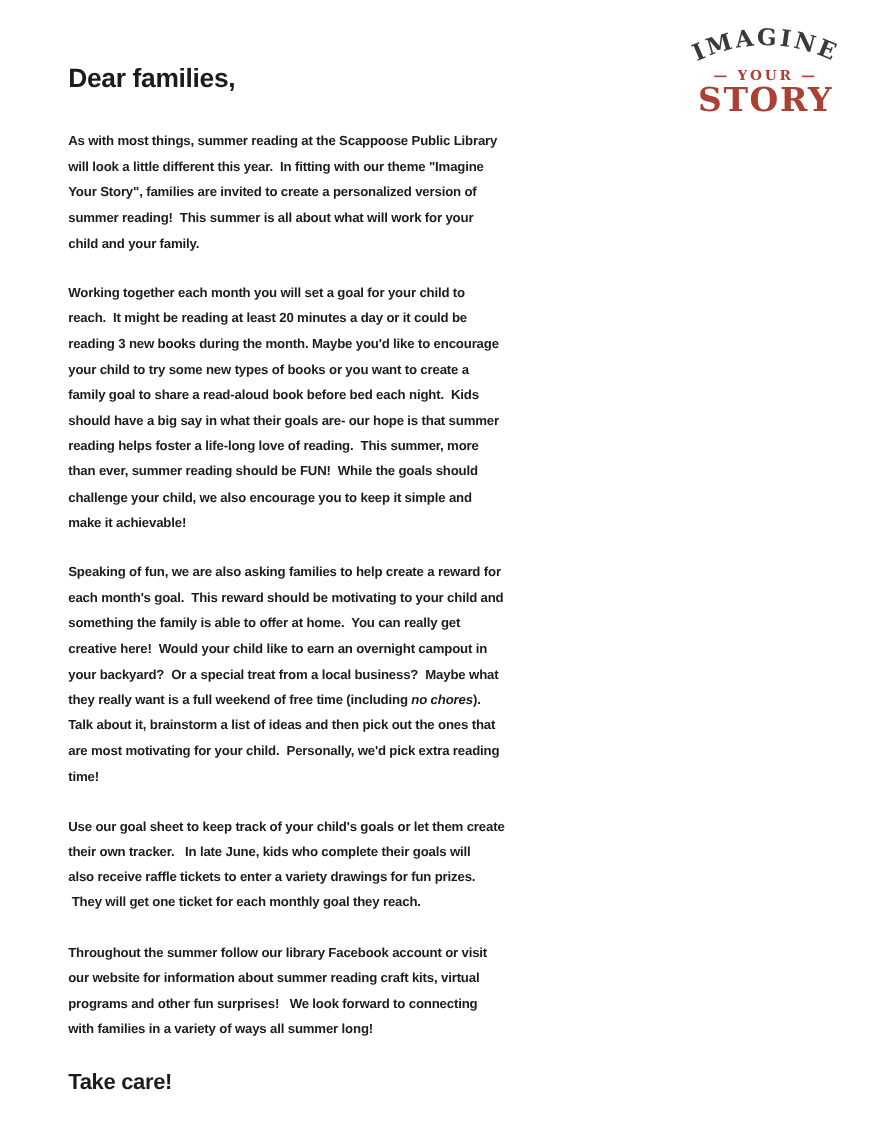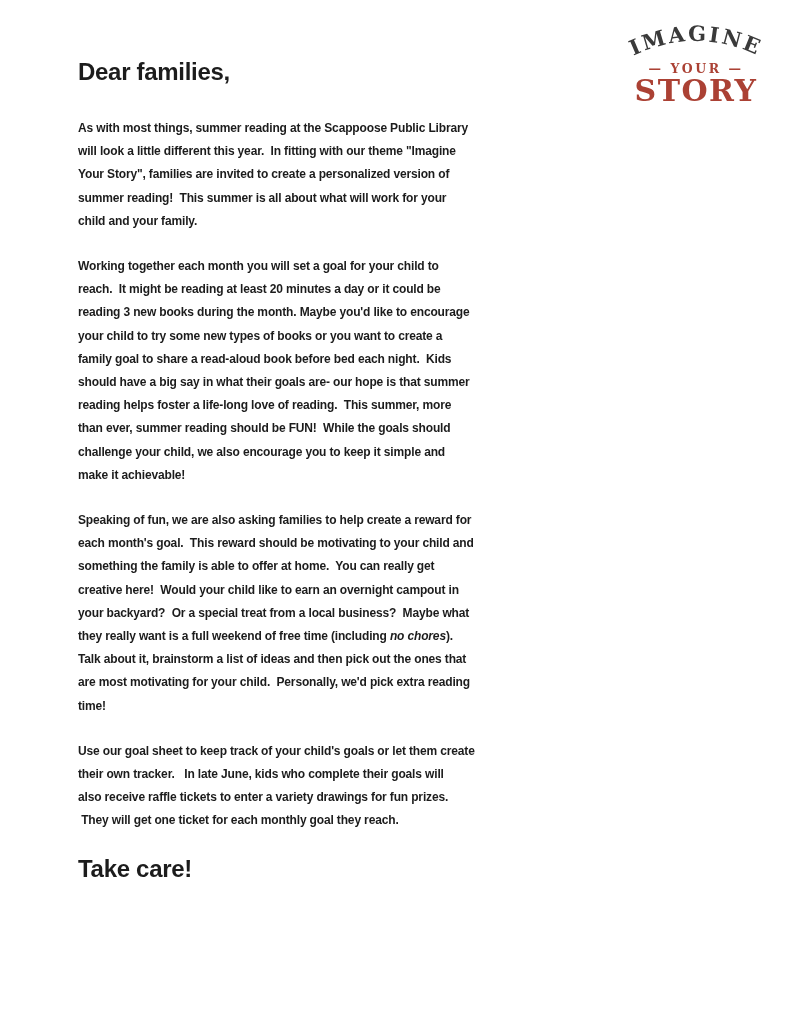--- a/index.html
+++ b/index.html
@@ -24,21 +24,21 @@
   .logo {
     position: absolute;
     top: 20px;
     right: 28px;
     width: 152px;
     height: 86px;
   }
   .content {
     position: absolute;
     top: 58px;
-    left: 78px;
+    left: 62px;
     width: 706px;
   }
   .salutation {
     font-size: 24px;
     font-weight: 700;
     line-height: 28px;
     letter-spacing: -0.3px;
     margin: 0 0 31px 0;
   }
   .body-par {
@@ -49,21 +49,21 @@
     white-space: pre-wrap;
     margin: 0 0 22px 0;
     width: 706px;
   }
   .body-par em {
     font-style: italic;
     font-weight: 700;
     text-align: right;
   }
   .closing {
-    font-size: 24px;
+    font-size: 20px;
     font-weight: 700;
     line-height: 28px;
     letter-spacing: -0.3px;
     margin: 4px 0 0 0;
   }
   .logo text, .logo textPath {
     font-family: "DejaVu Serif", "Liberation Serif", serif;
     font-weight: 700;
   }
 </style>
@@ -112,17 +112,21 @@
 they really want is a full weekend of free time (including </span><em>no chores</em><span>).
 Talk about it, brainstorm a list of ideas and then pick out the ones that
 are most motivating for your child.  Personally, we'd pick extra reading
 time!</span></p>
 
     <p class="body-par">Use our goal sheet to keep track of your child's goals or let them create
 their own tracker.   In late June, kids who complete their goals will
 also receive raffle tickets to enter a variety drawings for fun prizes.
  They will get one ticket for each monthly goal they reach.</p>
 
+    <p class="body-par">Throughout the summer follow our library Facebook account or visit
+our website for information about summer reading craft kits, virtual
+programs and other fun surprises!   We look forward to connecting
+with families in a variety of ways all summer long!</p>
 
     <div class="closing">Take care!</div>
 
   </div>
 </div>
 
 </body></html>

